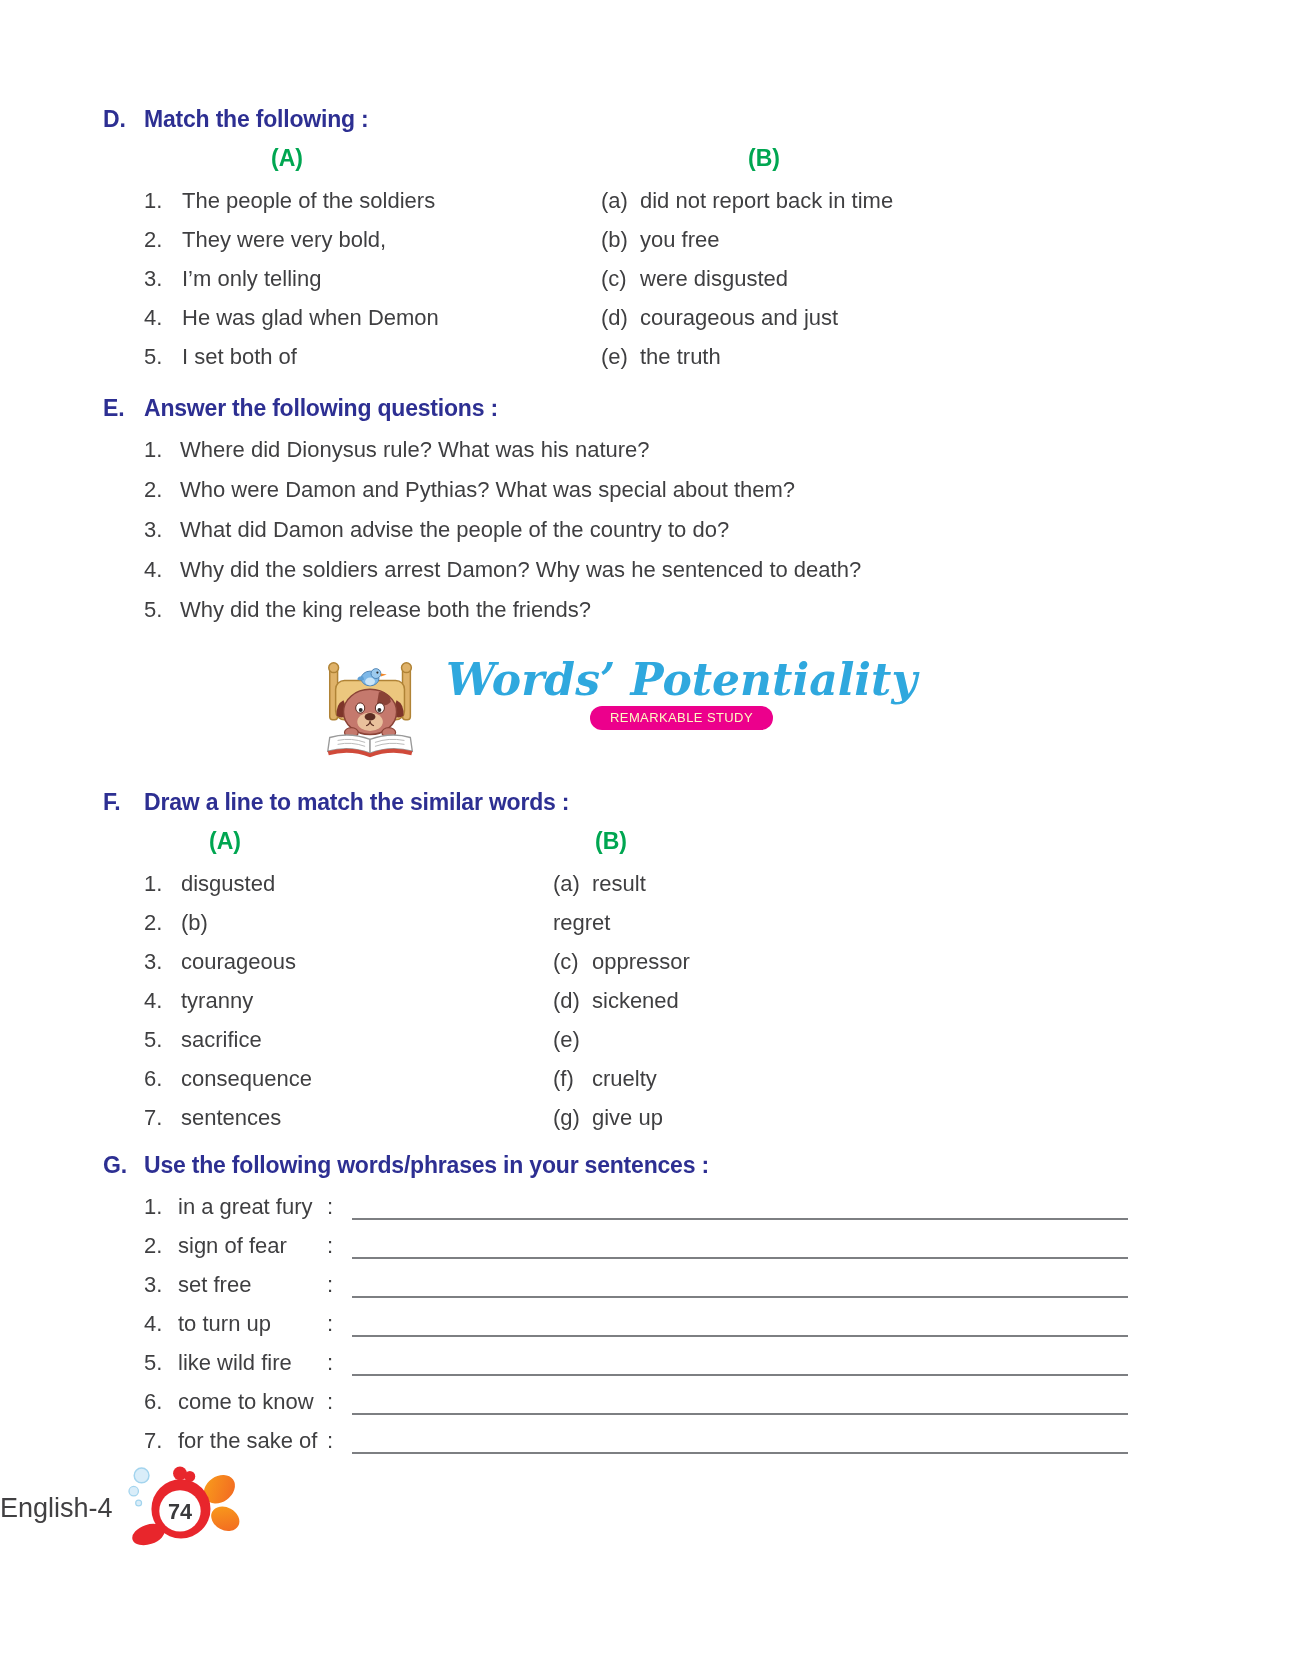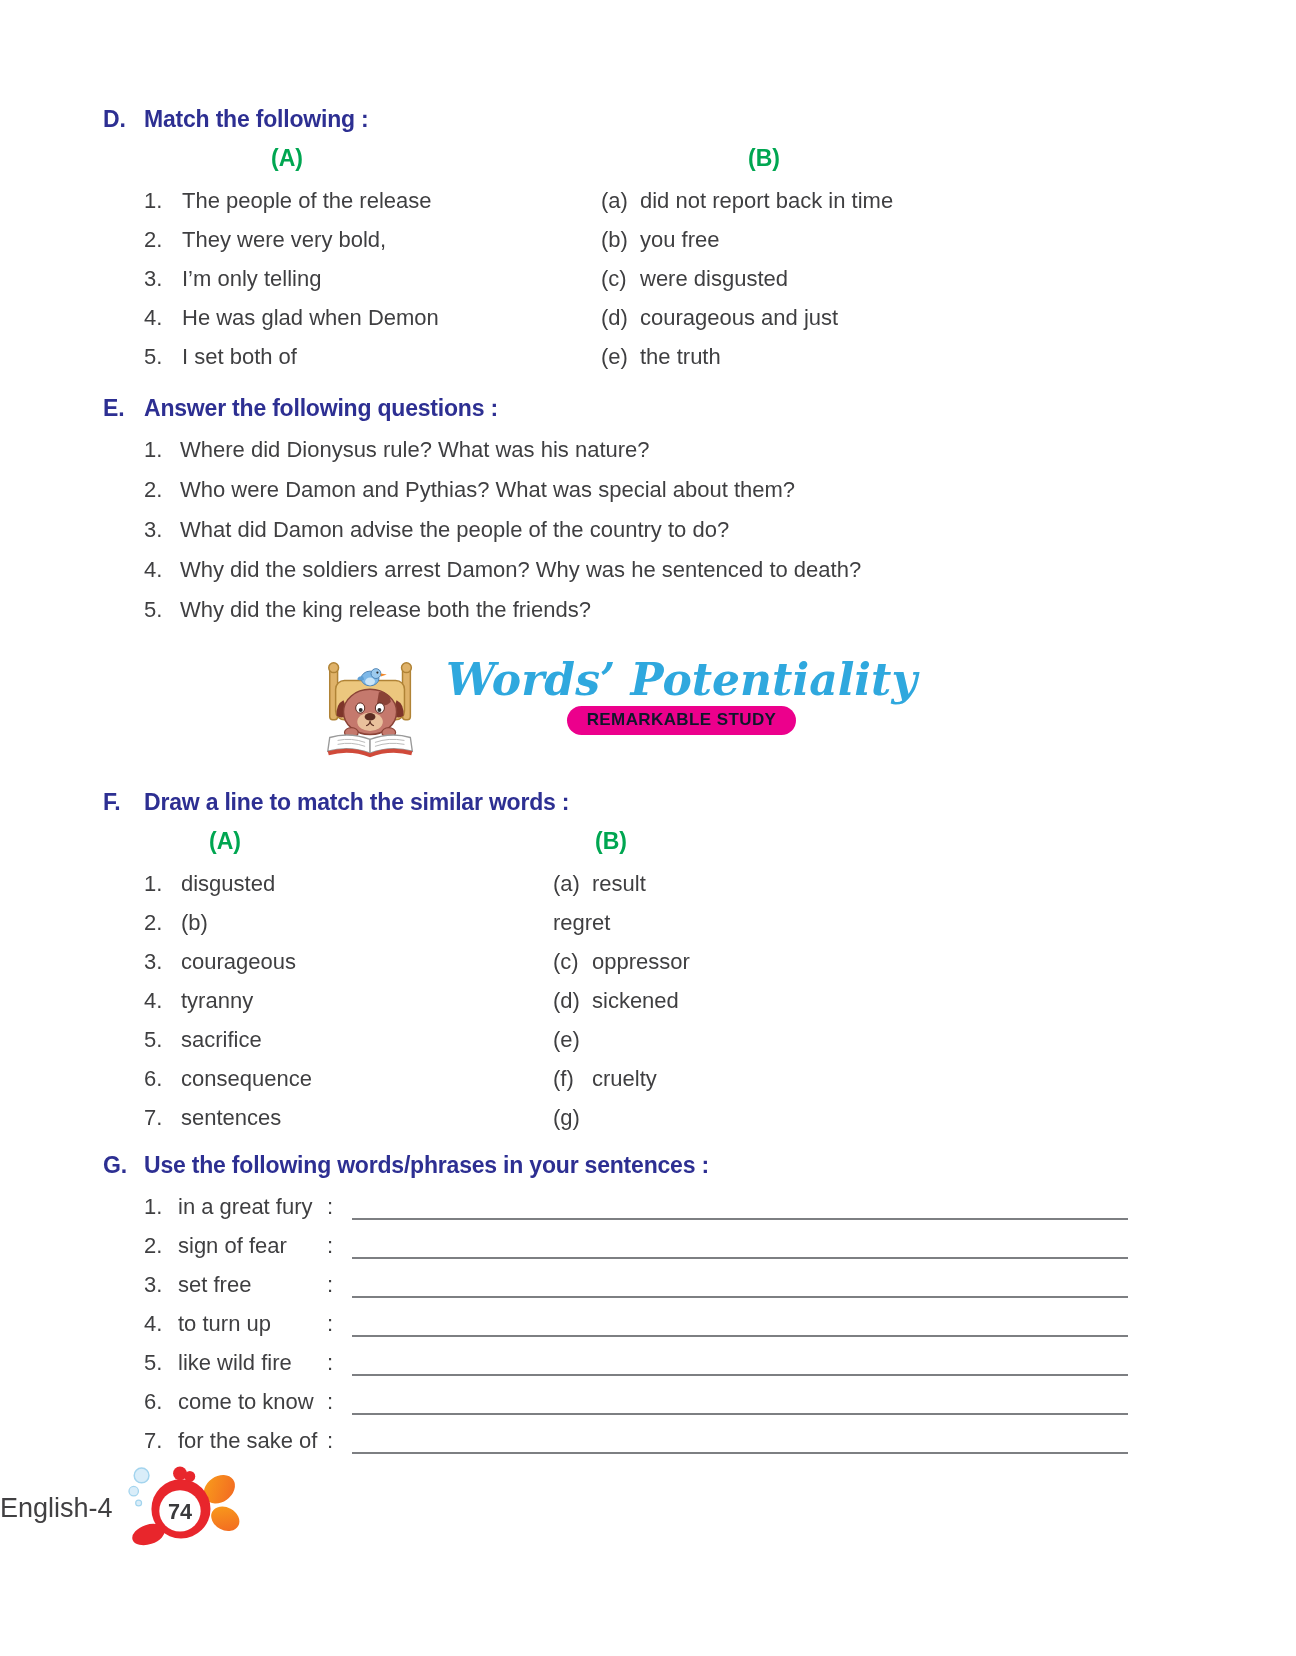--- a/index.html
+++ b/index.html
@@ -26,21 +26,21 @@
   .row-f{display:grid;grid-template-columns:41px 37px 372px 39px 1fr;align-items:center;height:39px;font-size:22px;}
   .row-e{display:grid;grid-template-columns:41px 36px 1fr;align-items:center;height:40px;font-size:22px;}
   .row-g{display:grid;grid-template-columns:41px 34px 149px 23px 1fr;align-items:center;height:39px;font-size:22px;}
   .row-g .line{border-bottom:2px solid #7d7f82;height:24px;margin-left:2px;}
 
   
   .banner{display:flex;justify-content:center;align-items:flex-start;margin-top:26px;height:110px;}
   .banner-text{display:flex;flex-direction:column;align-items:center;margin-left:14px;}
   .banner-title{font-family:"DejaVu Serif",serif;font-style:italic;font-weight:bold;
     font-size:44px;line-height:48px;color:#2fa8de;}
-  .badge{background:#ec008c;color:#0f172a;font-weight:bold;font-size:17px;
+  .badge{background:#ec008c;color:#fef9c3;font-weight:normal;font-size:13px;
     padding:4px 20px 5px 20px;border-radius:18px;letter-spacing:0.4px;margin-top:2px;}
 
   
   .footer{position:absolute;left:0;top:1455px;width:1296px;display:flex;
     justify-content:flex-start;align-items:center;}
   .footer-label{font-size:27px;color:#414042;margin-right:2px;margin-top:10px;}
 
   .mt16{margin-top:16px;} .mt20{margin-top:20px;} .mt12{margin-top:12px;} .mt6{margin-top:6px;}
 </style>
 </head>
@@ -53,21 +53,21 @@
     <span>Match the following :</span>
   </div>
   <div class="col-heads heads-d">
     <span class="a">(A)</span>
     <span class="b">(B)</span>
   </div>
   <div>
     <div class="row-d">
       <span></span>
         <span>1.</span>
-      <span>The people of the release</span>
+      <span>The people of the soldiers</span>
       <span>(a)</span>
       <span>did not report back in time</span>
     </div>
     <div class="row-d">
       <span></span>
         <span>2.</span>
       <span>They were very bold,</span>
       <span>(b)</span>
       <span>you free</span>
     </div>
@@ -214,20 +214,21 @@
         <span>6.</span>
       <span>consequence</span>
       <span>(f)</span>
       <span>cruelty</span>
     </div>
     <div class="row-f">
       <span></span>
         <span>7.</span>
       <span>sentences</span>
       <span>(g)</span>
+      <span>give up</span>
     </div>
   </div>
 
   <div class="sec-title mt12">
     <span class="sec-letter">G.</span>
     <span>Use the following words/phrases in your sentences :</span>
   </div>
   <div class="mt6">
     <div class="row-g">
       <span></span>

